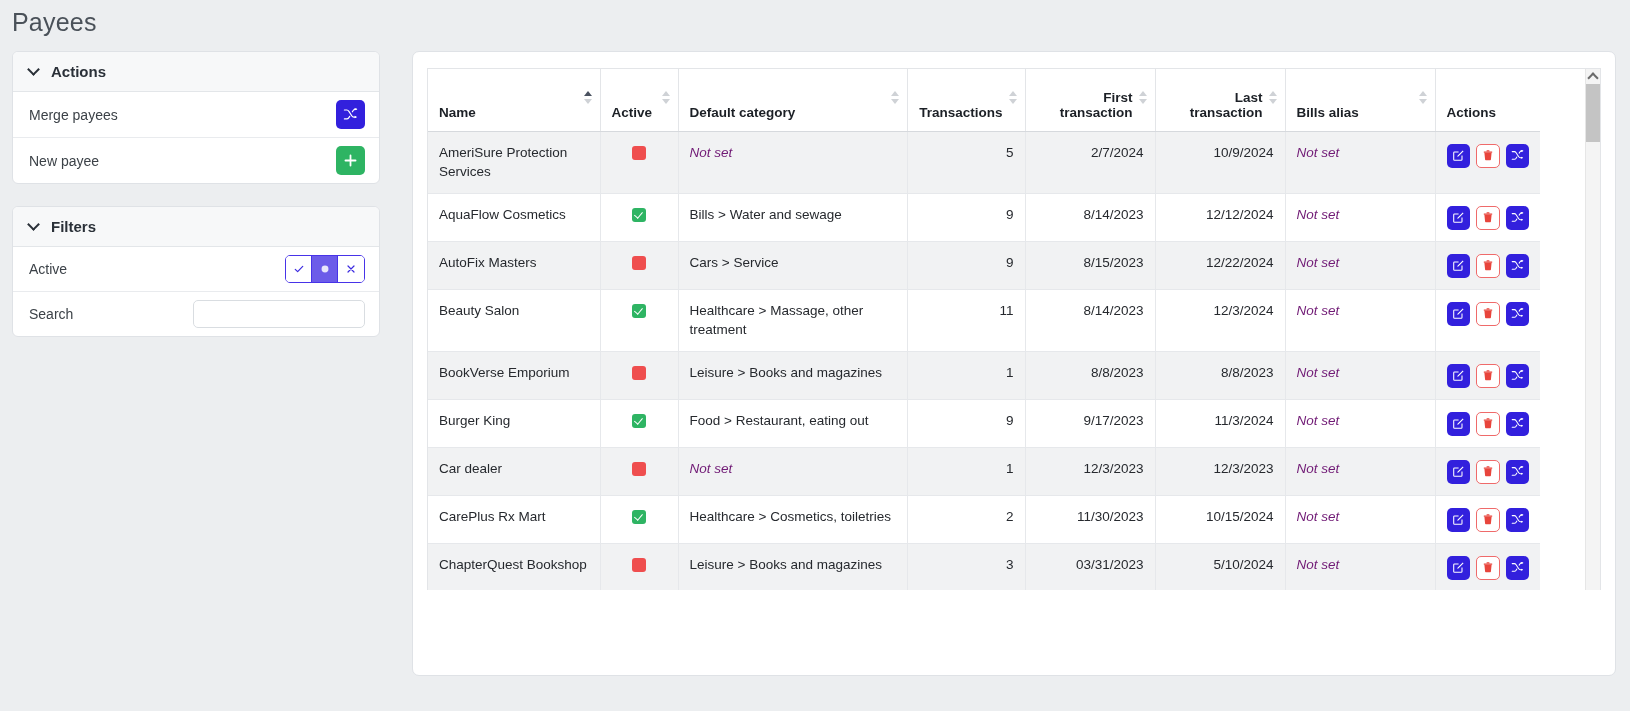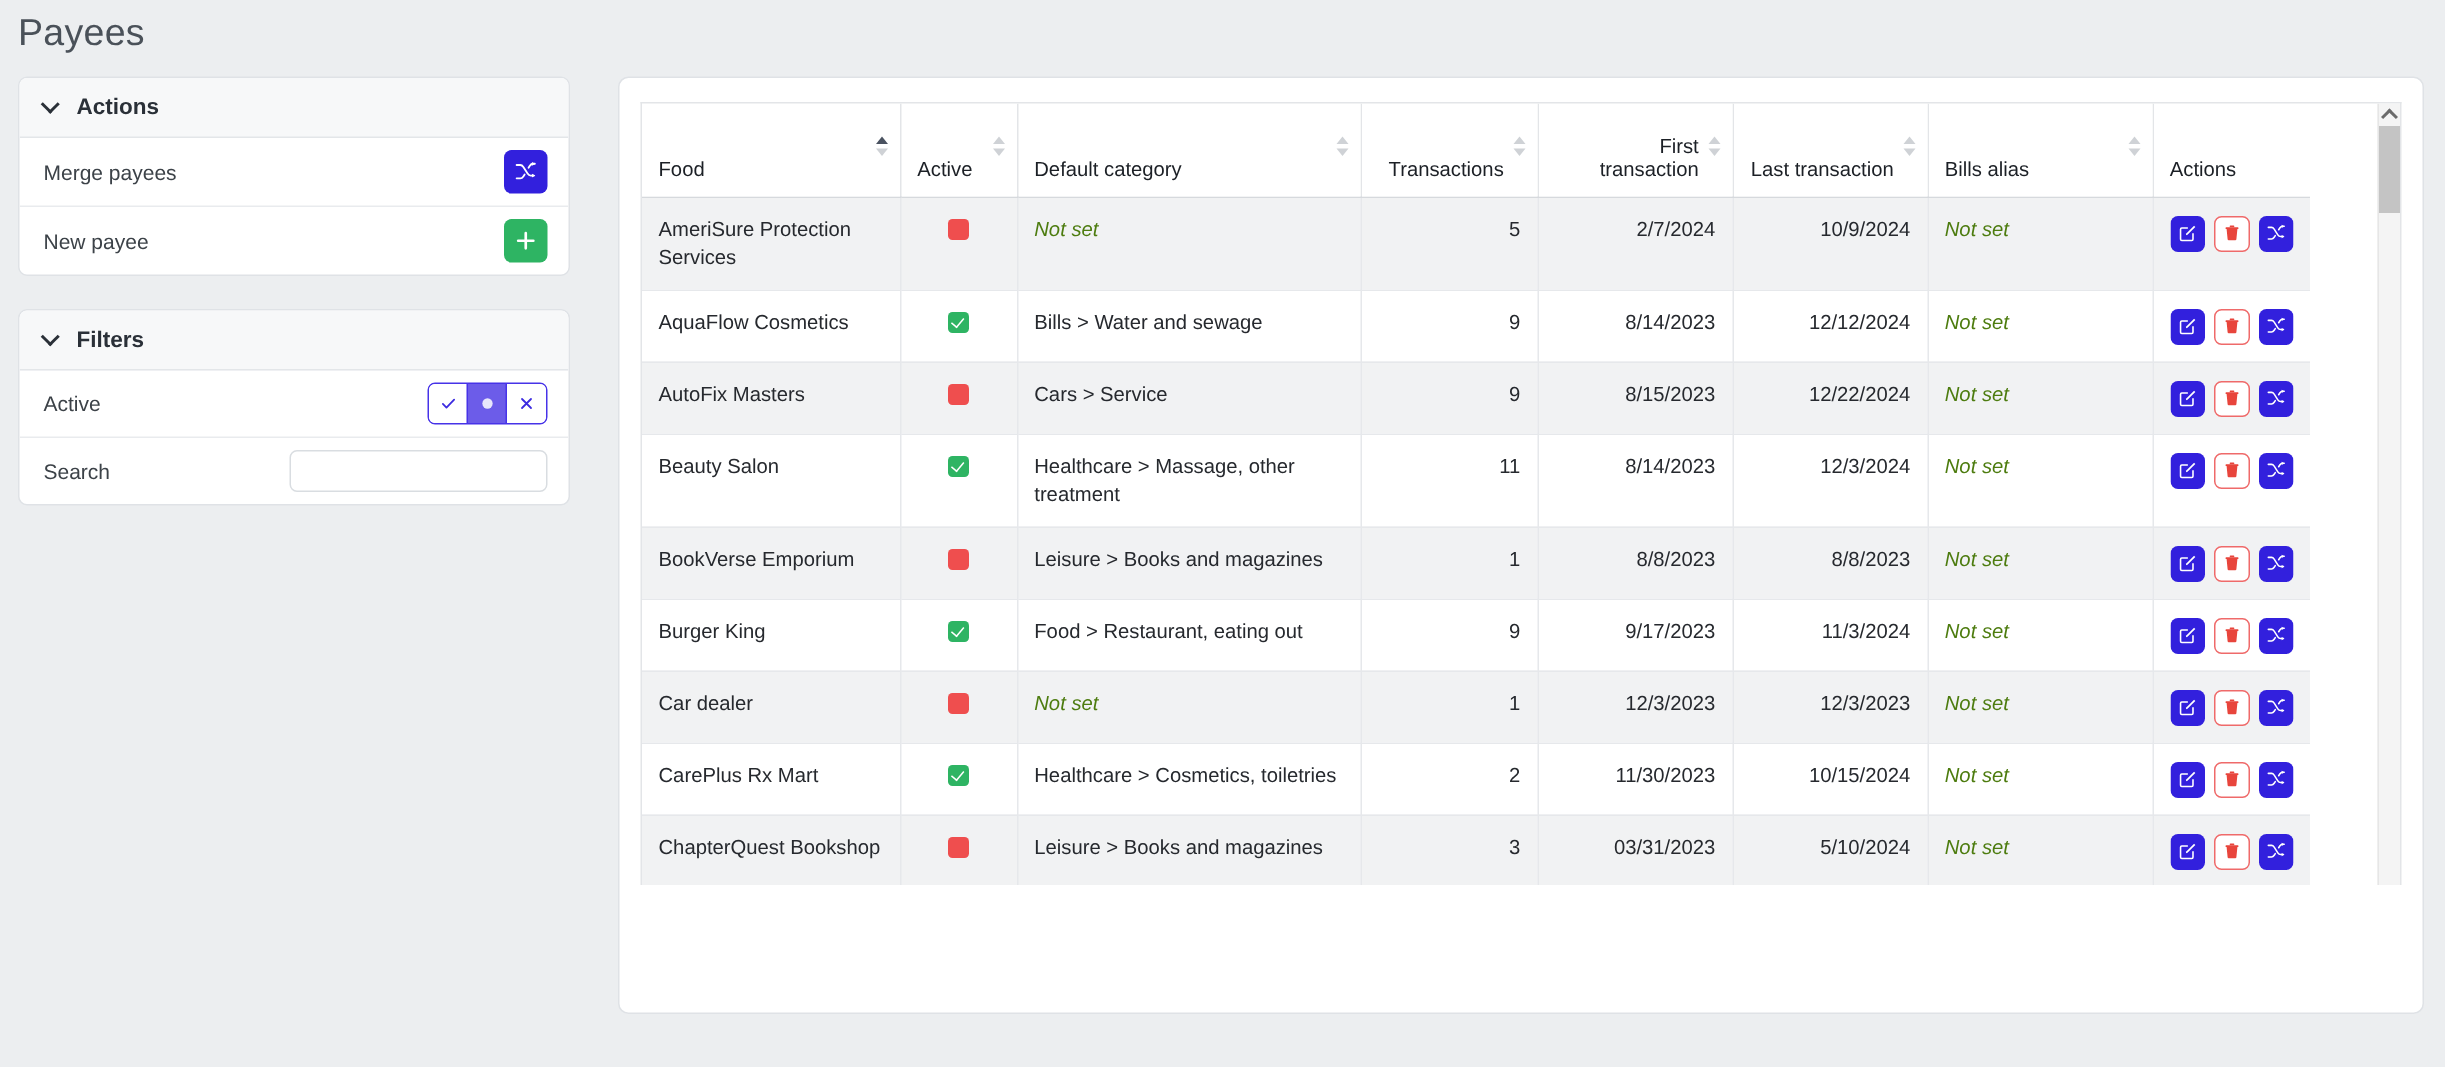--- a/index.html
+++ b/index.html
@@ -132,21 +132,21 @@
     border-left: 1px solid #e3e5e8;
     border-right: 1px solid #e3e5e8;
     border-top: 1px solid #e3e5e8;
   }
   table { border-collapse: collapse; width: 1112px; table-layout: fixed; }
   thead th {
     background: #fff;
     border-bottom: 1px solid #d6d9dd;
     border-right: 1px solid #e3e5e8;
     font-size: 13.5px;
-    font-weight: normal;
+    font-weight: bold;
     color: #1c2026;
     padding: 10px 11px 11px 11px;
     vertical-align: bottom;
     position: relative;
     height: 62px;
   }
   thead th:last-child { border-right: none; }
   th.sortable { cursor: pointer; padding-right: 22px; }
   th.num { text-align: right; }
   th.left { text-align: left; }
@@ -173,21 +173,21 @@
     color: #26292e;
     padding: 11px 11px;
     vertical-align: top;
     line-height: 1.45;
   }
   tbody td:last-child { border-right: none; }
   tbody tr.odd td { background: #f1f2f3; }
   tbody tr.even td { background: #ffffff; }
   td.num { text-align: right; }
   td.center { text-align: center; }
-  .notset { color: #4d7c0f; font-style: italic; margin-top: 44px; }
+  .notset { color: #701a75; font-style: italic; margin-top: 44px; }
   .state-box {
     display: inline-block;
     width: 14px; height: 14px;
     border-radius: 3px;
     vertical-align: middle;
     position: relative;
   }
   .state-box.on  { background: #2eb463; }
   .state-box.off { background: #ef4e4e; }
   .state-box.on::after {
@@ -328,21 +328,21 @@
             <col style="width:229px">
           <col style="width:118px">
             <col style="width:130px">
             <col style="width:130px">
           <col style="width:150px">
             <col style="width:105px">
         </colgroup>
         <thead>
           <tr>
             <th class="sortable left">
-              <span>Food</span>
+              <span>Name</span>
               <span class="sort-ind asc">
                   <i class="up"></i>
                   <i class="down"></i>
                 </span>
             </th>
             <th class="sortable left">
               <span>Active</span>
               <span class="sort-ind">
                   <i class="up"></i>
                   <i class="down"></i>

